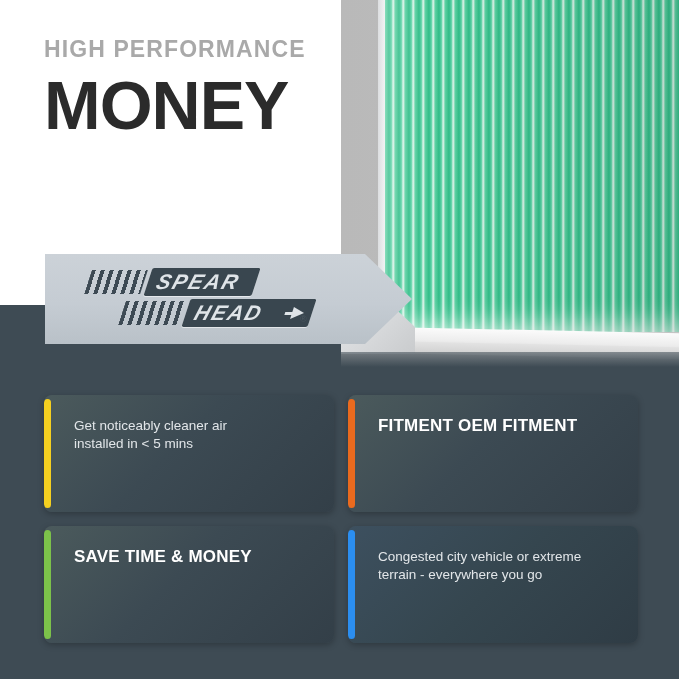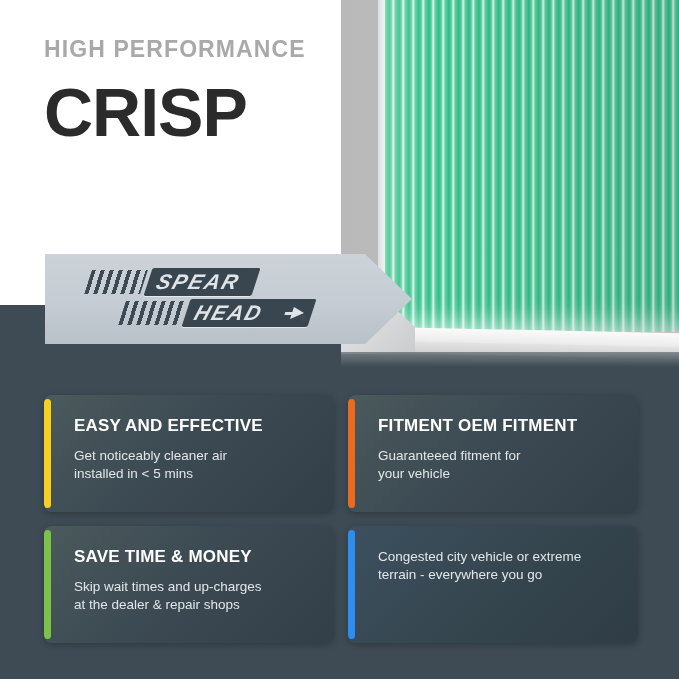--- a/index.html
+++ b/index.html
@@ -113,21 +113,21 @@
     position: absolute;
     left: 44px; top: 38px;
     width: 290px;
   }
   .eyebrow {
     font-size: 23px;
     font-weight: bold;
     letter-spacing: 1.1px;
     color: #a9a9a9;
     line-height: 1;
-    margin: 0 0 20px 0;
+    margin: 0 0 13px 0;
     white-space: nowrap;
   }
   .title-line {
     font-size: 68px;
     font-weight: bold;
     letter-spacing: -1px;
     color: #2b2b2b;
     line-height: 0.93;
     margin: 0;
     white-space: nowrap;
@@ -266,21 +266,21 @@
     <div class="filter-pleats"></div>
     <div class="filter-pleats-shade"></div>
     <div class="filter-rail"></div>
     <div class="filter-rail-front"></div>
     <div class="filter-chamfer"></div>
     <div class="filter-shadow"></div>
   </div>
 
   <div class="headline">
     <p class="eyebrow">HIGH PERFORMANCE</p>
-    <p class="title-line">CRISP</p>
+    <p class="title-line">MONEY</p>
   </div>
 
   <div class="brand-banner"></div>
   <div class="logo">
     <div class="logo-row">
       <div class="speedlines"></div>
       <div class="logo-bar" style="width: 108px;">
         <span class="logo-word">SPEAR</span>
       </div>
     </div>
@@ -293,41 +293,36 @@
       </div>
     </div>
     <span class="logo-reg">®</span>
   </div>
 
   <div class="cards">
 
     <div class="card">
       <span class="card-accent" style="background: rgb(245, 208, 32);"></span>
       <div class="card-body">
-        <p class="card-title">EASY AND EFFECTIVE</p>
         <p class="card-text">Get noticeably cleaner air
 installed in &lt; 5 mins</p>
       </div>
     </div>
 
     <div class="card">
       <span class="card-accent" style="background: rgb(234, 106, 30);"></span>
       <div class="card-body">
         <p class="card-title">FITMENT OEM FITMENT</p>
-        <p class="card-text">Guaranteeed fitment for
-your vehicle</p>
       </div>
     </div>
 
     <div class="card">
       <span class="card-accent" style="background: rgb(124, 194, 74);"></span>
       <div class="card-body">
         <p class="card-title">SAVE TIME &amp; MONEY</p>
-        <p class="card-text">Skip wait times and up-charges
-at the dealer &amp; repair shops</p>
       </div>
     </div>
 
     <div class="card blue-tint">
       <span class="card-accent" style="background: rgb(43, 142, 240);"></span>
       <div class="card-body">
         <p class="card-text">Congested city vehicle or extreme
 terrain - everywhere you go</p>
       </div>
     </div>

